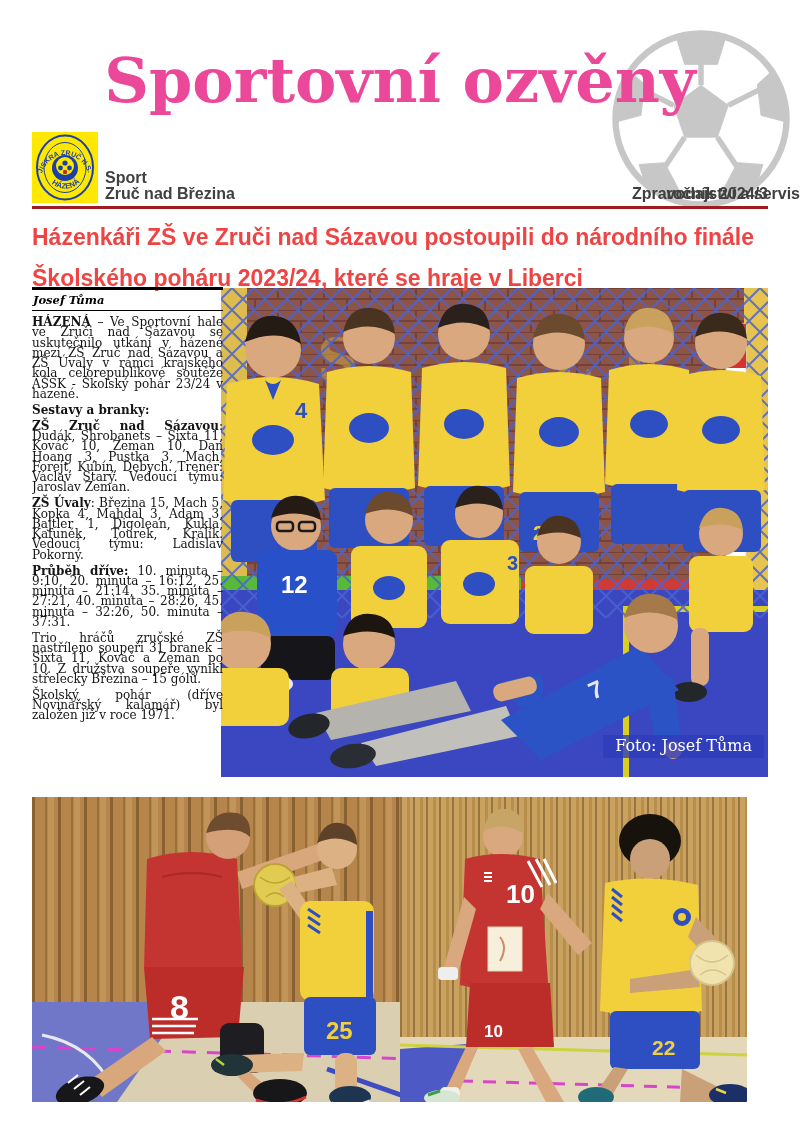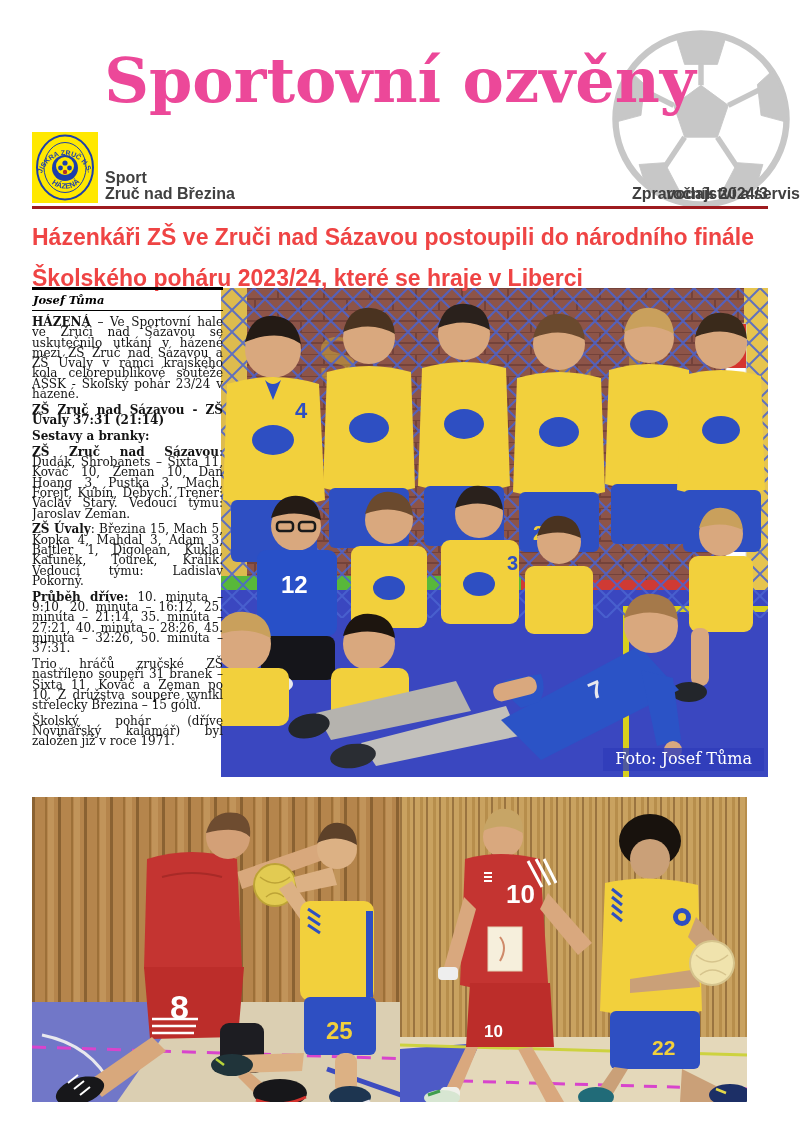--- a/index.html
+++ b/index.html
@@ -30,21 +30,21 @@
   .byline{font-family:"DejaVu Serif",serif;font-weight:bold;font-size:11.5px;
           padding:3px 0 3px 1px;color:#000;font-style:italic;}
   .byline-rule-bot{height:1px;background:#000;margin-bottom:6px;}
   .body-para{font-family:"DejaVu Serif",serif;font-size:12px;line-height:10.3px;
      text-align:justify;margin:0 0 5.5px 0;color:#141414;}
   .body-para b{font-weight:bold;}
 
   
   .team-photo{left:221px;top:288px;width:547px;height:489px;z-index:1;overflow:hidden;}
   .team-photo svg{display:block;}
-  .photo-caption{position:absolute;right:4px;bottom:6px;background:rgba(47,60,185,0.8);
+  .photo-caption{position:absolute;right:4px;bottom:19px;background:rgba(47,60,185,0.8);
      color:#fff;font-family:"DejaVu Serif",serif;font-size:16px;padding:1px 12px 3px 12px;}
   .action-left{left:32px;top:797px;width:380px;height:305px;z-index:1;}
   .action-right{left:400px;top:797px;width:390px;height:305px;z-index:1;}
 </style>
 </head>
 <body>
 
 <div class="page">
 
   <div class="abs ball-watermark">
@@ -104,21 +104,20 @@
   <div class="abs head-rule"></div>
 
   <h1 class="abs headline" style="margin:0;">Házenkáři ZŠ ve Zruči nad Sázavou postoupili do národního finále Školského poháru 2023/24, které se hraje v Liberci</h1>
 
   <div class="abs article">
     <div class="byline-rule-top"></div>
     <div class="byline">Josef Tůma</div>
     <div class="byline-rule-bot"></div>
     <div>
         <p class="body-para"><b>HÁZENÁ</b> – Ve Sportovní hale ve Zruči nad Sázavou se uskutečnilo utkání v házené mezi ZŠ Zruč nad Sázavou a ZŠ Úvaly v rámci krajského kola celorepublikové soutěže AŠSK - Školský pohár 23/24 v házené.</p>
-        <p class="body-para"><b>ZŠ Zruč nad Sázavou - ZŠ Úvaly 37:31 (21:14)</b></p>
         <p class="body-para"><b>Sestavy a branky:</b></p>
         <p class="body-para"><b>ZŠ Zruč nad Sázavou</b>: Dudák, Shrobanets – Sixta 11, Kováč 10, Zeman 10, Dan Hoang 3, Pustka 3, Mach, Forejt, Kubín, Debych. Trenér: Václav Starý. Vedoucí týmu: Jaroslav Zeman.</p>
         <p class="body-para"><b>ZŠ Úvaly</b>: Březina 15, Mach 5, Kopka 4, Mahdal 3, Adam 3, Bajtler 1, Digolean, Kukla, Kafuněk, Tourek, Králík. Vedoucí týmu: Ladislav Pokorný.</p>
         <p class="body-para"><b>Průběh dříve:</b> 10. minuta – 9:10, 20. minuta – 16:12, 25. minuta – 21:14, 35. minuta – 27:21, 40. minuta – 28:26, 45. minuta – 32:26, 50. minuta – 37:31.</p>
         <p class="body-para">Trio hráčů zručské ZŠ nastříleno soupeři 31 branek – Sixta 11, Kováč a Zeman po 10. Z družstva soupeře vynikl střelecky Březina – 15 gólů.</p>
         <p class="body-para">Školský pohár (dříve Novinářský kalamář) byl založen již v roce 1971.</p>
       </div>
   </div>
 
   <div class="abs team-photo">

